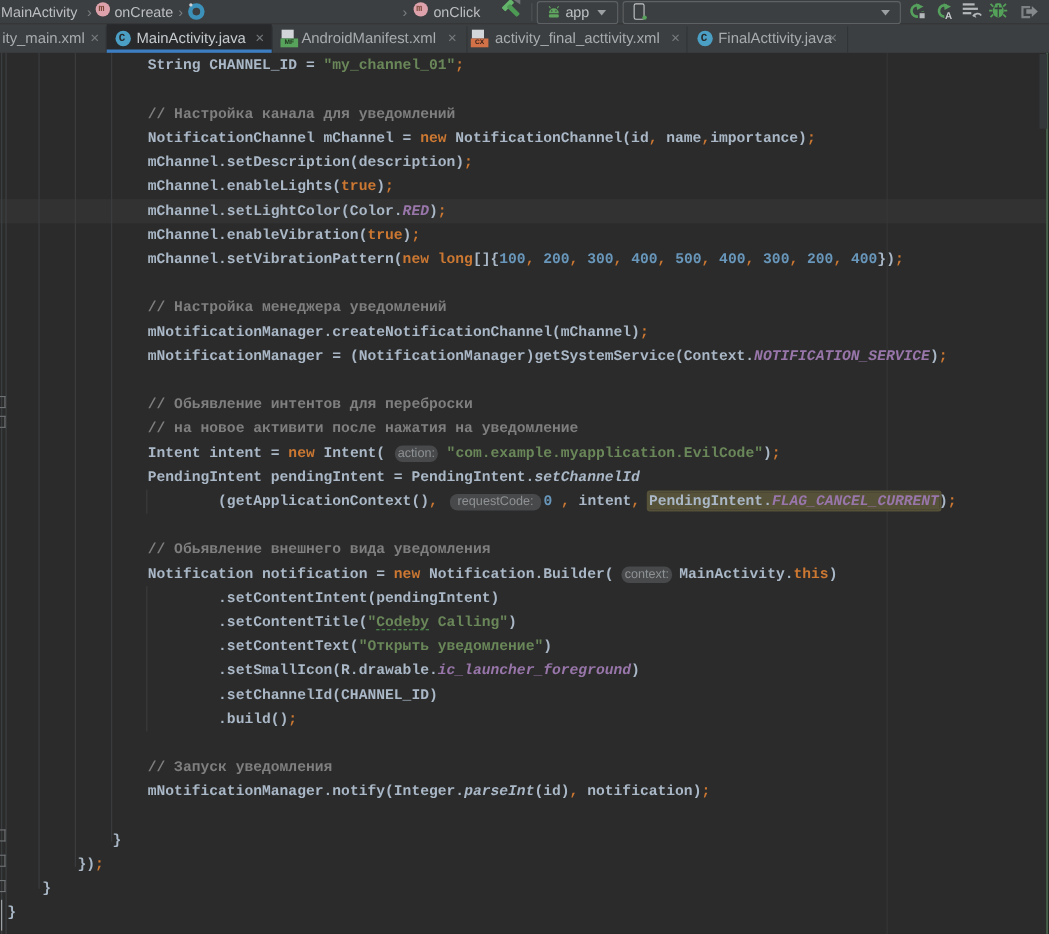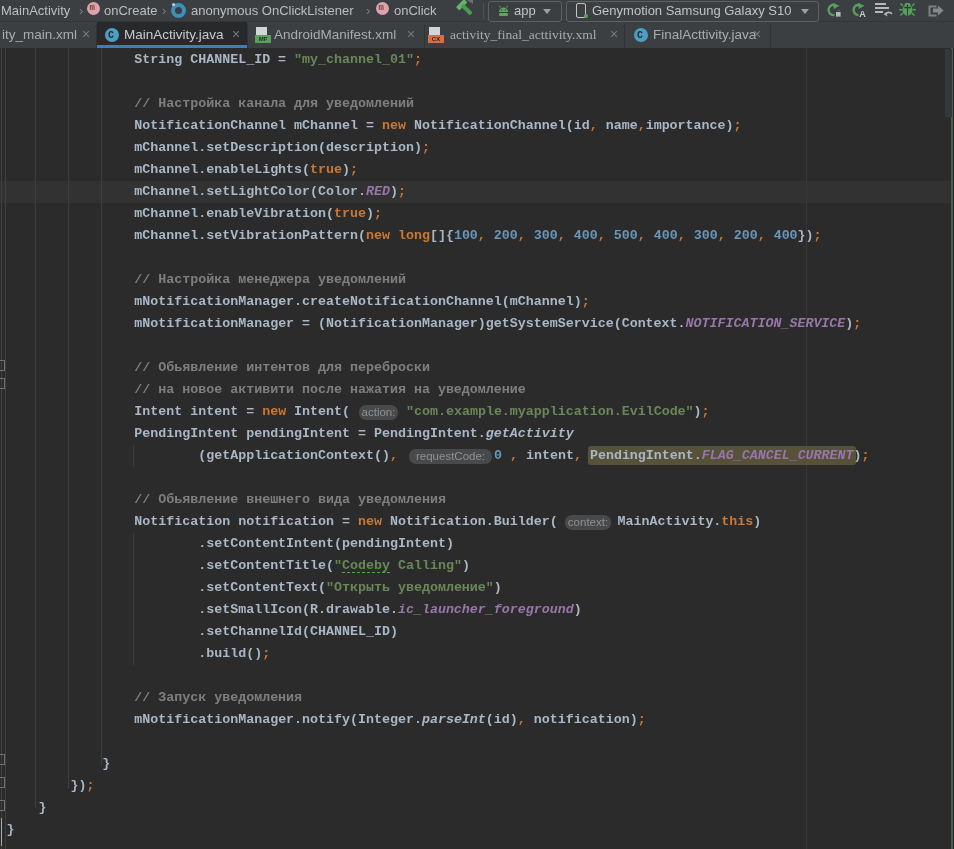--- a/index.html
+++ b/index.html
@@ -54,21 +54,21 @@
 <div class="cl" style="top:203px">                mChannel.enableVibration(<span class="k">true</span>)<span class="k">;</span></div>
 <div class="cl" style="top:225px">                mChannel.setVibrationPattern(<span class="k">new long</span>[]{<span class="n">100</span><span class="k">,</span> <span class="n">200</span><span class="k">,</span> <span class="n">300</span><span class="k">,</span> <span class="n">400</span><span class="k">,</span> <span class="n">500</span><span class="k">,</span> <span class="n">400</span><span class="k">,</span> <span class="n">300</span><span class="k">,</span> <span class="n">200</span><span class="k">,</span> <span class="n">400</span>})<span class="k">;</span></div>
 <div class="cl" style="top:269px"><span class="c">                // Настройка менеджера уведомлений</span></div>
 <div class="cl" style="top:291px">                <span class="u">mNotificationManager</span>.createNotificationChannel(mChannel)<span class="k">;</span></div>
 <div class="cl" style="top:313px">                <span class="u">mNotificationManager</span> = (NotificationManager)getSystemService(Context.<span class="f">NOTIFICATION_SERVICE</span>)<span class="k">;</span></div>
 <div class="cl" style="top:357px"><span class="c">                // Обьявление интентов для переброски</span></div>
 <div class="cl" style="top:379px"><span class="c">                // на новое активити после нажатия на уведомление</span></div>
 <div class="cl" style="top:401px">                Intent intent = <span class="k">new</span> Intent(</div>
 <div class="chip" style="left:359px;top:405px;width:39px;">action:</div>
 <div class="seg" style="left:406px;top:401px"><span class="s">"com.example.myapplication.EvilCode"</span>)<span class="k">;</span></div>
-<div class="cl" style="top:423px">                PendingIntent pendingIntent = PendingIntent.<span class="i">getActivity</span></div>
+<div class="cl" style="top:423px">                PendingIntent pendingIntent = PendingIntent.<span class="i">setChannelId</span></div>
 <div class="cl" style="top:445px">                        (getApplicationContext()<span class="k">,</span></div>
 <div class="chip" style="left:409px;top:449px;width:83px;">requestCode:</div>
 <div class="seg" style="left:494px;top:445px"><span class="n">0</span> <span class="k">,</span> intent<span class="k">,</span> <span class="hl">PendingIntent.<span class="f">FLAG_CANCEL_CURRENT</span></span>)<span class="k">;</span></div>
 <div class="cl" style="top:489px"><span class="c">                // Обьявление внешнего вида уведомления</span></div>
 <div class="cl" style="top:511px">                Notification notification = <span class="k">new</span> Notification.Builder(</div>
 <div class="chip" style="left:565px;top:515px;width:46px;">context:</div>
 <div class="seg" style="left:617.5px;top:511px">MainActivity.<span class="k">this</span>)</div>
 <div class="cl" style="top:533px">                        .setContentIntent(pendingIntent)</div>
 <div class="cl" style="top:555px">                        .setContentTitle(<span class="s">"Codeby Calling"</span>)</div>
 <div class="cl" style="top:577px">                        .setContentText(<span class="s">"Открыть уведомление"</span>)</div>
@@ -95,21 +95,20 @@
 <div style="position:absolute;left:0;top:21px;width:954px;height:1px;background:#333638;"></div>
 <div class="bc" style="left:1px;">MainActivity</div>
 <div class="chev" style="left:79px;">›</div>
 <div class="micon" style="left:87px;">
       <span>m</span>
     </div>
 <div class="bc" style="left:104px;">onCreate</div>
 <div class="chev" style="left:162px;">›</div>
 <div style="position:absolute;left:171px;top:3px;width:7px;height:7px;border-radius:50%;border:4px solid #3c91ba;"></div>
 <div style="position:absolute;left:172px;top:3px;width:3px;height:3px;border-radius:50%;background:#cfd2d4;"></div>
-<div class="bc" style="left:191px;">anonymous OnClickListener</div>
 <div class="chev" style="left:366px;">›</div>
 <div class="micon" style="left:376px;">
       <span>m</span>
     </div>
 <div class="bc" style="left:394px;">onClick</div>
 <svg style="position:absolute;left:452px;top:0px;" width="22" height="18" viewBox="0 0 22 18">
       <rect x="7.3" y="-1" width="4.8" height="11.5" rx="1" transform="rotate(45 9.7 4.75)" fill="#64b46b"></rect>
       <rect x="12.5" y="3" width="4.2" height="13" rx="1" transform="rotate(-45 14.6 9.5)" fill="#4d9a55"></rect>
       <path d="M15 0 L21 0 L21 4 Z" fill="#6e7173"></path>
     </svg>
@@ -121,21 +120,20 @@
       <line x1="10.6" y1="3.5" x2="11.8" y2="1.7" stroke="#5fa55f" stroke-width="1"></line>
       <circle cx="5.6" cy="6" r="0.7" fill="#3c3f41"></circle>
       <circle cx="9.4" cy="6" r="0.7" fill="#3c3f41"></circle>
       <rect x="3" y="9" width="9" height="3" rx="1" fill="#5fa55f"></rect>
     </svg>
 <div class="bc" style="left:514px;color:#c0c3c5;">app</div>
 <div style="position:absolute;left:543px;top:9px;width:0;height:0;border-left:4.5px solid transparent;border-right:4.5px solid transparent;border-top:5px solid #9da0a2;"></div>
 <div style="position:absolute;left:566px;top:1px;width:251px;height:19px;border:1px solid #5e6163;border-radius:3px;"></div>
 <div style="position:absolute;left:576px;top:3px;width:8px;height:13px;border:1.4px solid #c3c6c8;border-radius:2px;"></div>
 <div style="position:absolute;left:584px;top:14px;width:4px;height:4px;border-radius:50%;background:#57a35c;"></div>
-<div class="bc" style="left:592px;color:#c0c3c5;">Genymotion Samsung Galaxy S10</div>
 <div style="position:absolute;left:801px;top:9px;width:0;height:0;border-left:4.5px solid transparent;border-right:4.5px solid transparent;border-top:5px solid #9da0a2;"></div>
 <svg style="position:absolute;left:826px;top:2px;" width="16" height="16" viewBox="0 0 16 16">
       <path d="M13 8 A5.2 5.2 0 1 1 9.5 3.05" fill="none" stroke="#55a05c" stroke-width="2.4"></path>
       <path d="M6.5 1.2 L13.5 3.2 L8.2 7.2 Z" fill="#55a05c" transform="rotate(8 9 4)"></path>
       <rect x="8.5" y="8.5" width="7" height="7" fill="#3c3f41"></rect>
       <rect x="10" y="10" width="4.6" height="4.6" fill="#b5b8ba"></rect>
     </svg>
 <svg style="position:absolute;left:851px;top:2px;" width="16" height="16" viewBox="0 0 16 16">
       <path d="M13 8 A5.2 5.2 0 1 1 9.5 3.05" fill="none" stroke="#55a05c" stroke-width="2.4"></path>
       <path d="M6.5 1.2 L13.5 3.2 L8.2 7.2 Z" fill="#55a05c" transform="rotate(8 9 4)"></path>
@@ -181,19 +179,19 @@
 <div style="position:absolute;left:105px;top:6px;width:14px;height:14px;border-radius:50%;background:#4b9fc4;"></div>
 <div style="position:absolute;left:108px;top:7px;width:10px;height:14px;font:bold 10px 'Liberation Mono',monospace;color:#28292b;line-height:13px;">C</div>
 <div class="tabtxt" style="left:124px;color:#c7cbce;">MainActivity.java</div>
 <div class="tabx" style="left:232px;">×</div>
 <div style="position:absolute;left:256px;top:5px;width:11px;height:8px;background:#d2d6d9;"></div>
 <div style="position:absolute;left:255px;top:13px;width:16px;height:8px;background:#57a35c;font:bold 6px 'Liberation Sans',sans-serif;color:#20331f;text-align:center;line-height:8px;">MF</div>
 <div class="tabtxt" style="left:274px;">AndroidManifest.xml</div>
 <div class="tabx" style="left:407px;">×</div>
 <div style="position:absolute;left:429px;top:5px;width:11px;height:8px;background:#d2d6d9;"></div>
 <div style="position:absolute;left:428px;top:13px;width:16px;height:8px;background:#d07148;font:bold 6px 'Liberation Sans',sans-serif;color:#331f18;text-align:center;line-height:8px;">CX</div>
-<div class="tabtxt" style="left:450px;font-family:Liberation Serif, serif;">activity_final_acttivity.xml</div>
+<div class="tabtxt" style="left:450px;">activity_final_acttivity.xml</div>
 <div class="tabx" style="left:610px;">×</div>
 <div style="position:absolute;left:634px;top:6px;width:14px;height:14px;border-radius:50%;background:#4b9fc4;"></div>
 <div style="position:absolute;left:637px;top:7px;width:10px;height:14px;font:bold 10px 'Liberation Mono',monospace;color:#28292b;line-height:13px;">C</div>
 <div class="tabtxt" style="left:653px;">FinalActtivity.java</div>
 <div class="tabx" style="left:753px;">×</div>
 </div>
 
 </body></html>

